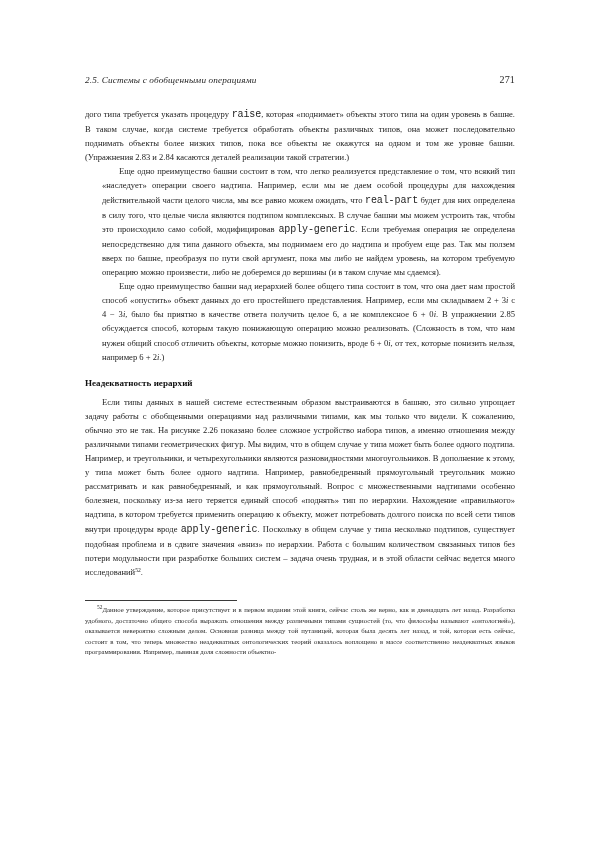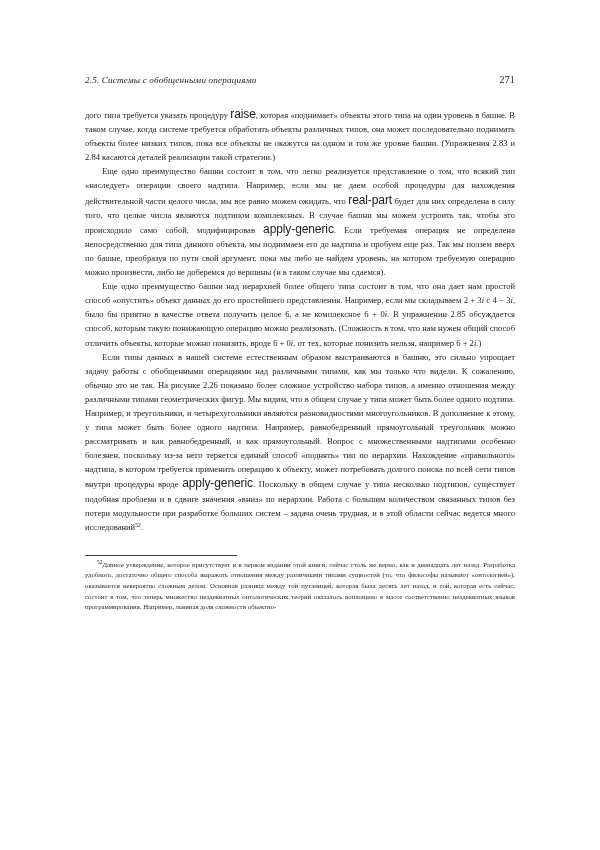--- a/index.html
+++ b/index.html
@@ -55,25 +55,26 @@
     text-align: justify;
     text-justify: inter-word;
     color: #1c1c1c;
     hyphens: manual;
   }
   p.body.indent {
     text-indent: 17px;
   }
   p.body + p.body {
     margin-top: 0;
+    margin-left: 17px;
   }
 
   code, .mono {
-    font-family: Liberation Sans, sans-serif;
-    font-size: 12px;
+    font-family: Liberation Mono, monospace;
+    font-size: 10px;
     letter-spacing: -0.1px;
   }
   .mathit {
     font-family: "Liberation Serif", "DejaVu Serif", serif;
     font-style: italic;
   }
   .math {
     font-family: "Liberation Serif", "DejaVu Serif", serif;
     white-space: nowrap;
   }
@@ -129,20 +130,21 @@
       <span>2.5. Системы с обобщенными операциями</span>
       <span class="folio">271</span>
     </div>
 
     <div>
       <p class="body">дого типа требуется указать процедуру <code class="mono">raise</code>, которая «поднимает» объекты этого типа на один уровень в башне. В таком случае, когда системе требуется обработать объекты различных типов, она может последовательно поднимать объекты более низких типов, пока все объекты не окажутся на одном и том же уровне башни. (Упражнения 2.83 и 2.84 касаются деталей реализации такой стратегии.)</p>
       <p class="body indent">Еще одно преимущество башни состоит в том, что легко реализуется представление о том, что всякий тип «наследует» операции своего надтипа. Например, если мы не даем особой процедуры для нахождения действительной части целого числа, мы все равно можем ожидать, что <code class="mono">real-part</code> будет для них определена в силу того, что целые числа являются подтипом комплексных. В случае башни мы можем устроить так, чтобы это происходило само собой, модифицировав <code class="mono">apply-generic</code>. Если требуемая операция не определена непосредственно для типа данного объекта, мы поднимаем его до надтипа и пробуем еще раз. Так мы ползем вверх по башне, преобразуя по пути свой аргумент, пока мы либо не найдем уровень, на котором требуемую операцию можно произвести, либо не доберемся до вершины (и в таком случае мы сдаемся).</p>
       <p class="body indent">Еще одно преимущество башни над иерархией более общего типа состоит в том, что она дает нам простой способ «опустить» объект данных до его простейшего представления. Например, если мы складываем <span class="math">2 + 3<span class="mathit">i</span></span> с <span class="math">4 − 3<span class="mathit">i</span></span>, было бы приятно в качестве ответа получить целое 6, а не комплексное <span class="math">6 + 0<span class="mathit">i</span></span>. В упражнении 2.85 обсуждается способ, которым такую понижающую операцию можно реализовать. (Сложность в том, что нам нужен общий способ отличить объекты, которые можно понизить, вроде <span class="math">6 + 0<span class="mathit">i</span></span>, от тех, которые понизить нельзя, например <span class="math">6 + 2<span class="mathit">i</span></span>.)</p>
     </div>
 
+    <h3 class="subhead">Неадекватность иерархий</h3>
     <div>
       <p class="body indent">Если типы данных в нашей системе естественным образом выстраиваются в башню, это сильно упрощает задачу работы с обобщенными операциями над различными типами, как мы только что видели. К сожалению, обычно это не так. На рисунке 2.26 показано более сложное устройство набора типов, а именно отношения между различными типами геометрических фигур. Мы видим, что в общем случае у типа может быть более одного подтипа. Например, и треугольники, и четырехугольники являются разновидностями многоугольников. В дополнение к этому, у типа может быть более одного надтипа. Например, равнобедренный прямоугольный треугольник можно рассматривать и как равнобедренный, и как прямоугольный. Вопрос с множественными надтипами особенно болезнен, поскольку из-за него теряется единый способ «поднять» тип по иерархии. Нахождение «правильного» надтипа, в котором требуется применить операцию к объекту, может потребовать долгого поиска по всей сети типов внутри процедуры вроде <code class="mono">apply-generic</code>. Поскольку в общем случае у типа несколько подтипов, существует подобная проблема и в сдвиге значения «вниз» по иерархии. Работа с большим количеством связанных типов без потери модульности при разработке больших систем – задача очень трудная, и в этой области сейчас ведется много исследований<sup class="fnref">52</sup>.</p>
     </div>
 
     <div class="footnote-area">
       <div class="footnote-rule"></div>
       <p class="footnote first"><sup class="fnmark">52</sup><span>Данное утверждение, которое присутствует и в первом издании этой книги, сейчас столь же верно, как и двенадцать лет назад. Разработка удобного, достаточно общего способа выражать отношения между различными типами сущностей (то, что философы называют «онтологией»), оказывается невероятно сложным делом. Основная разница между той путаницей, которая была десять лет назад, и той, которая есть сейчас, состоит в том, что теперь множество неадекватных онтологических теорий оказалось воплощено в массе соответственно неадекватных языков программирования. Например, львиная доля сложности объектно-</span></p>
     </div>
 
   </div>

